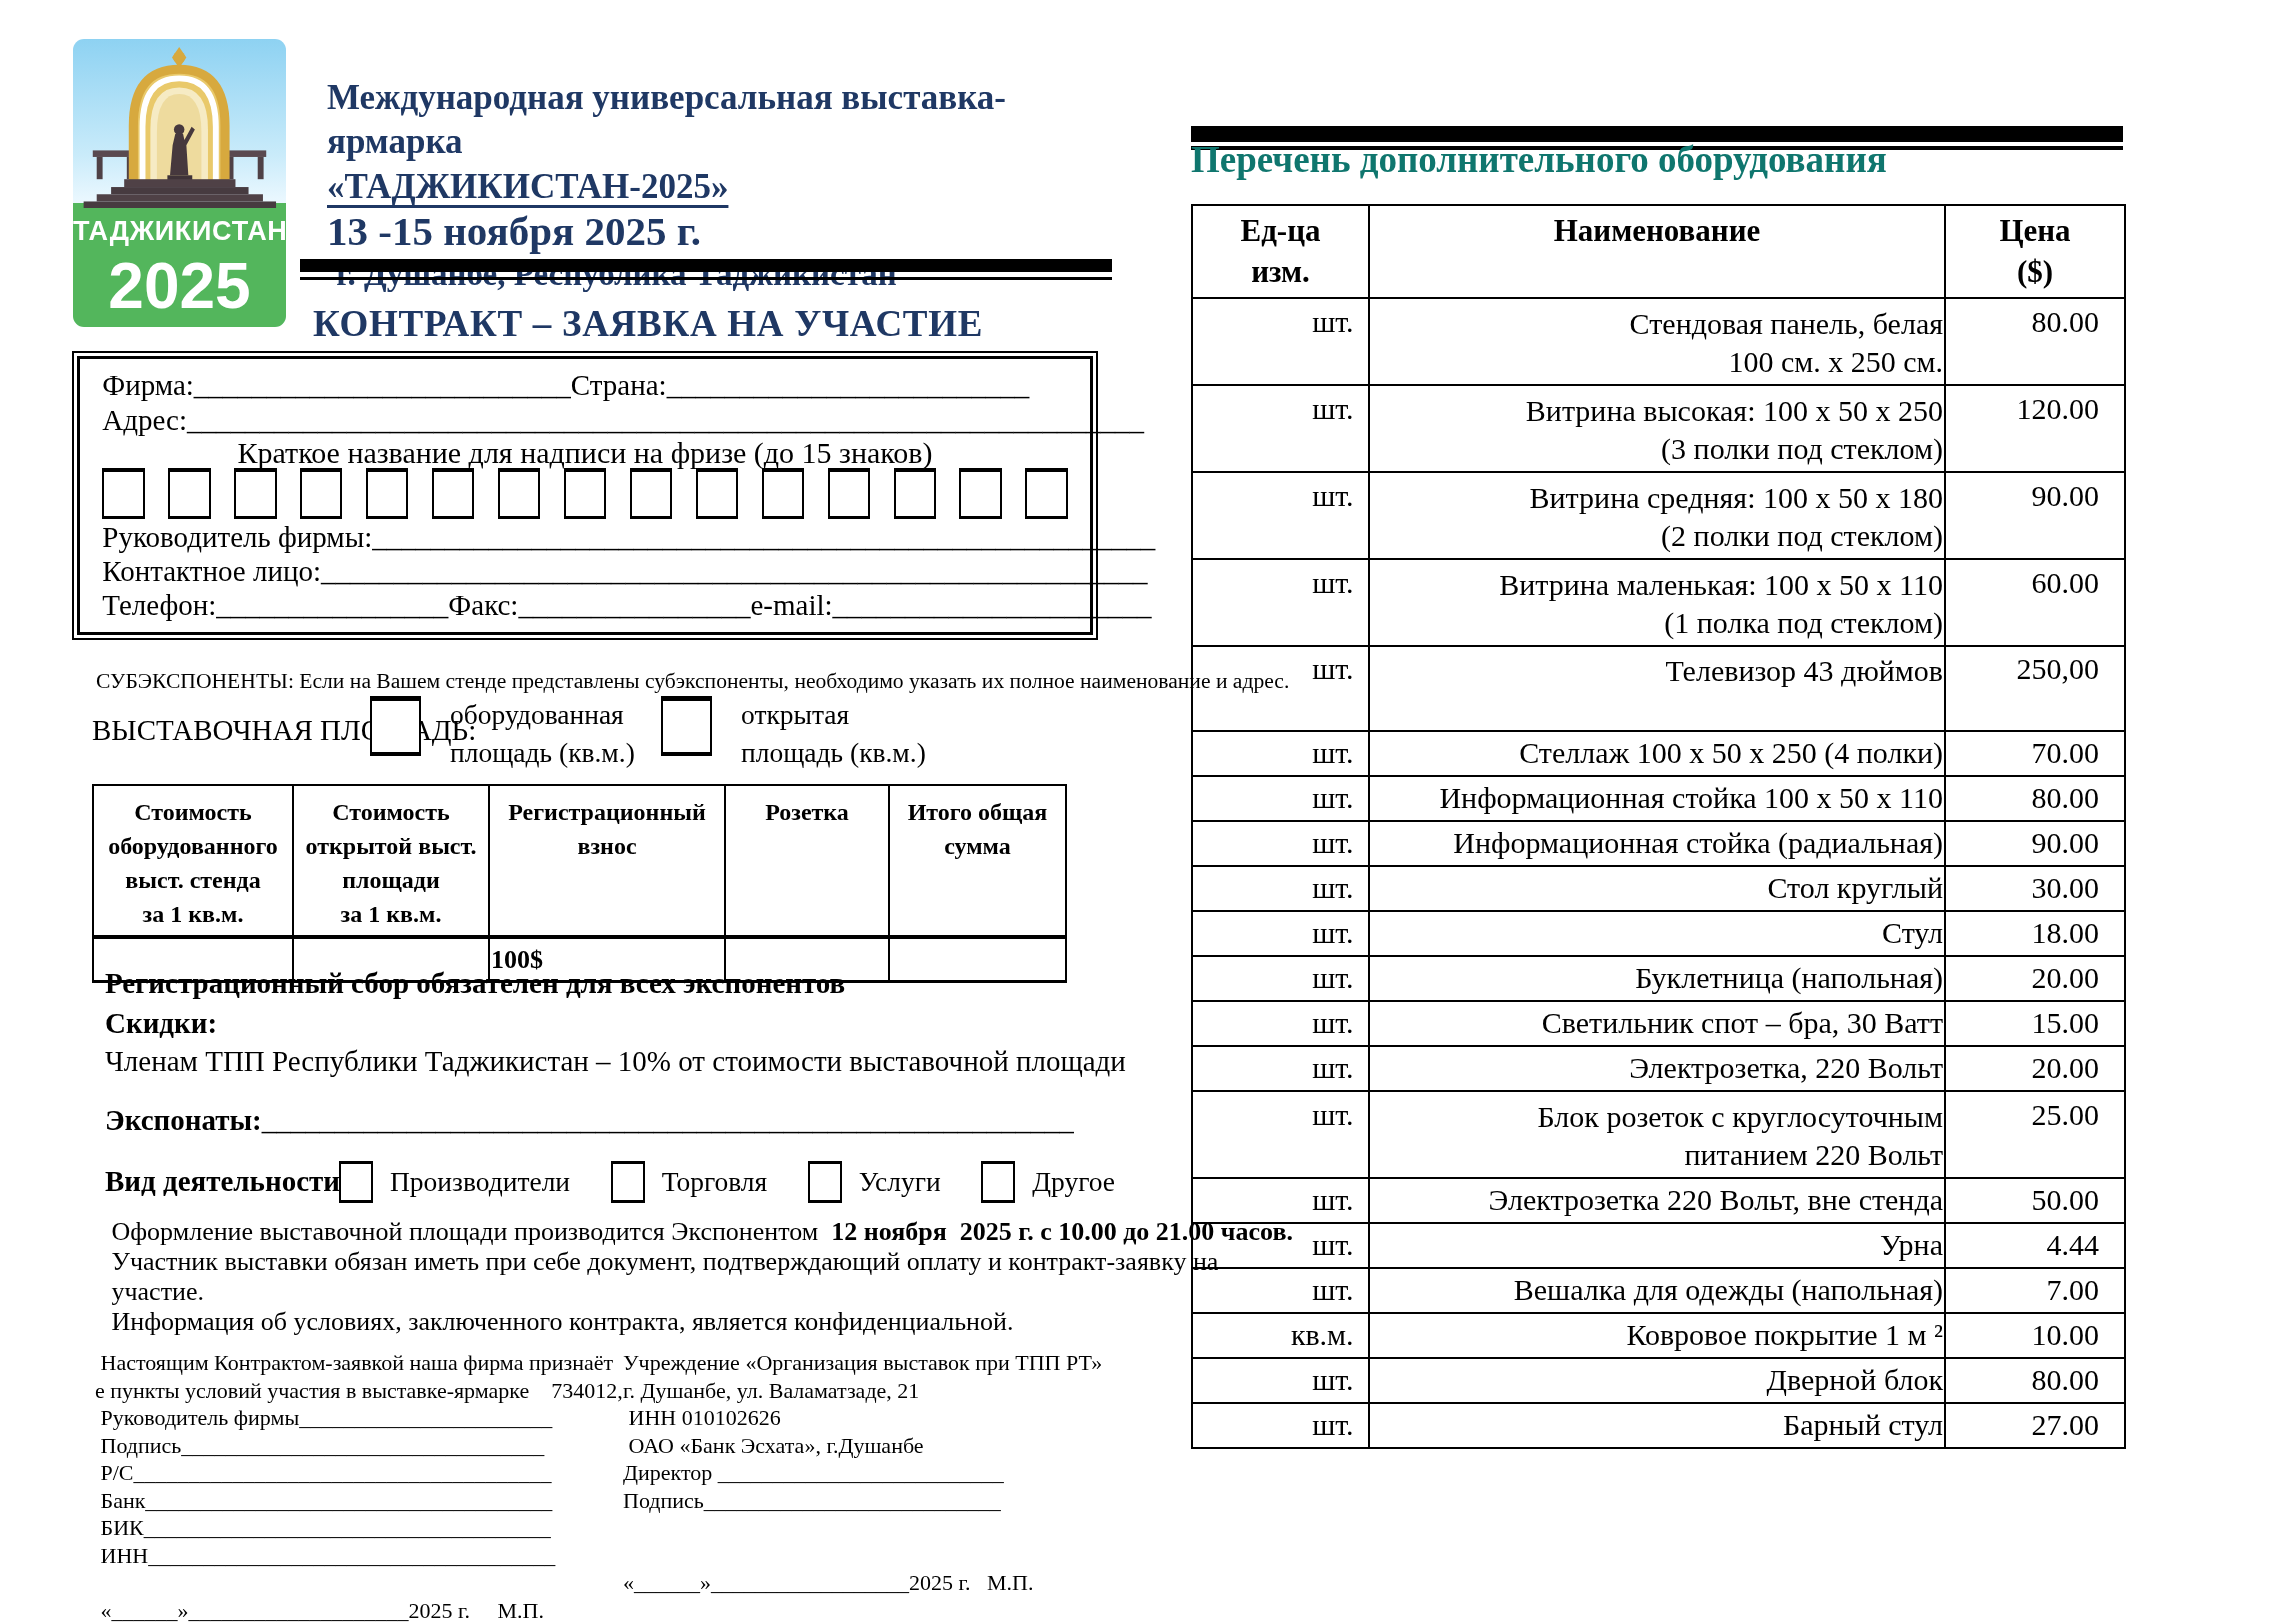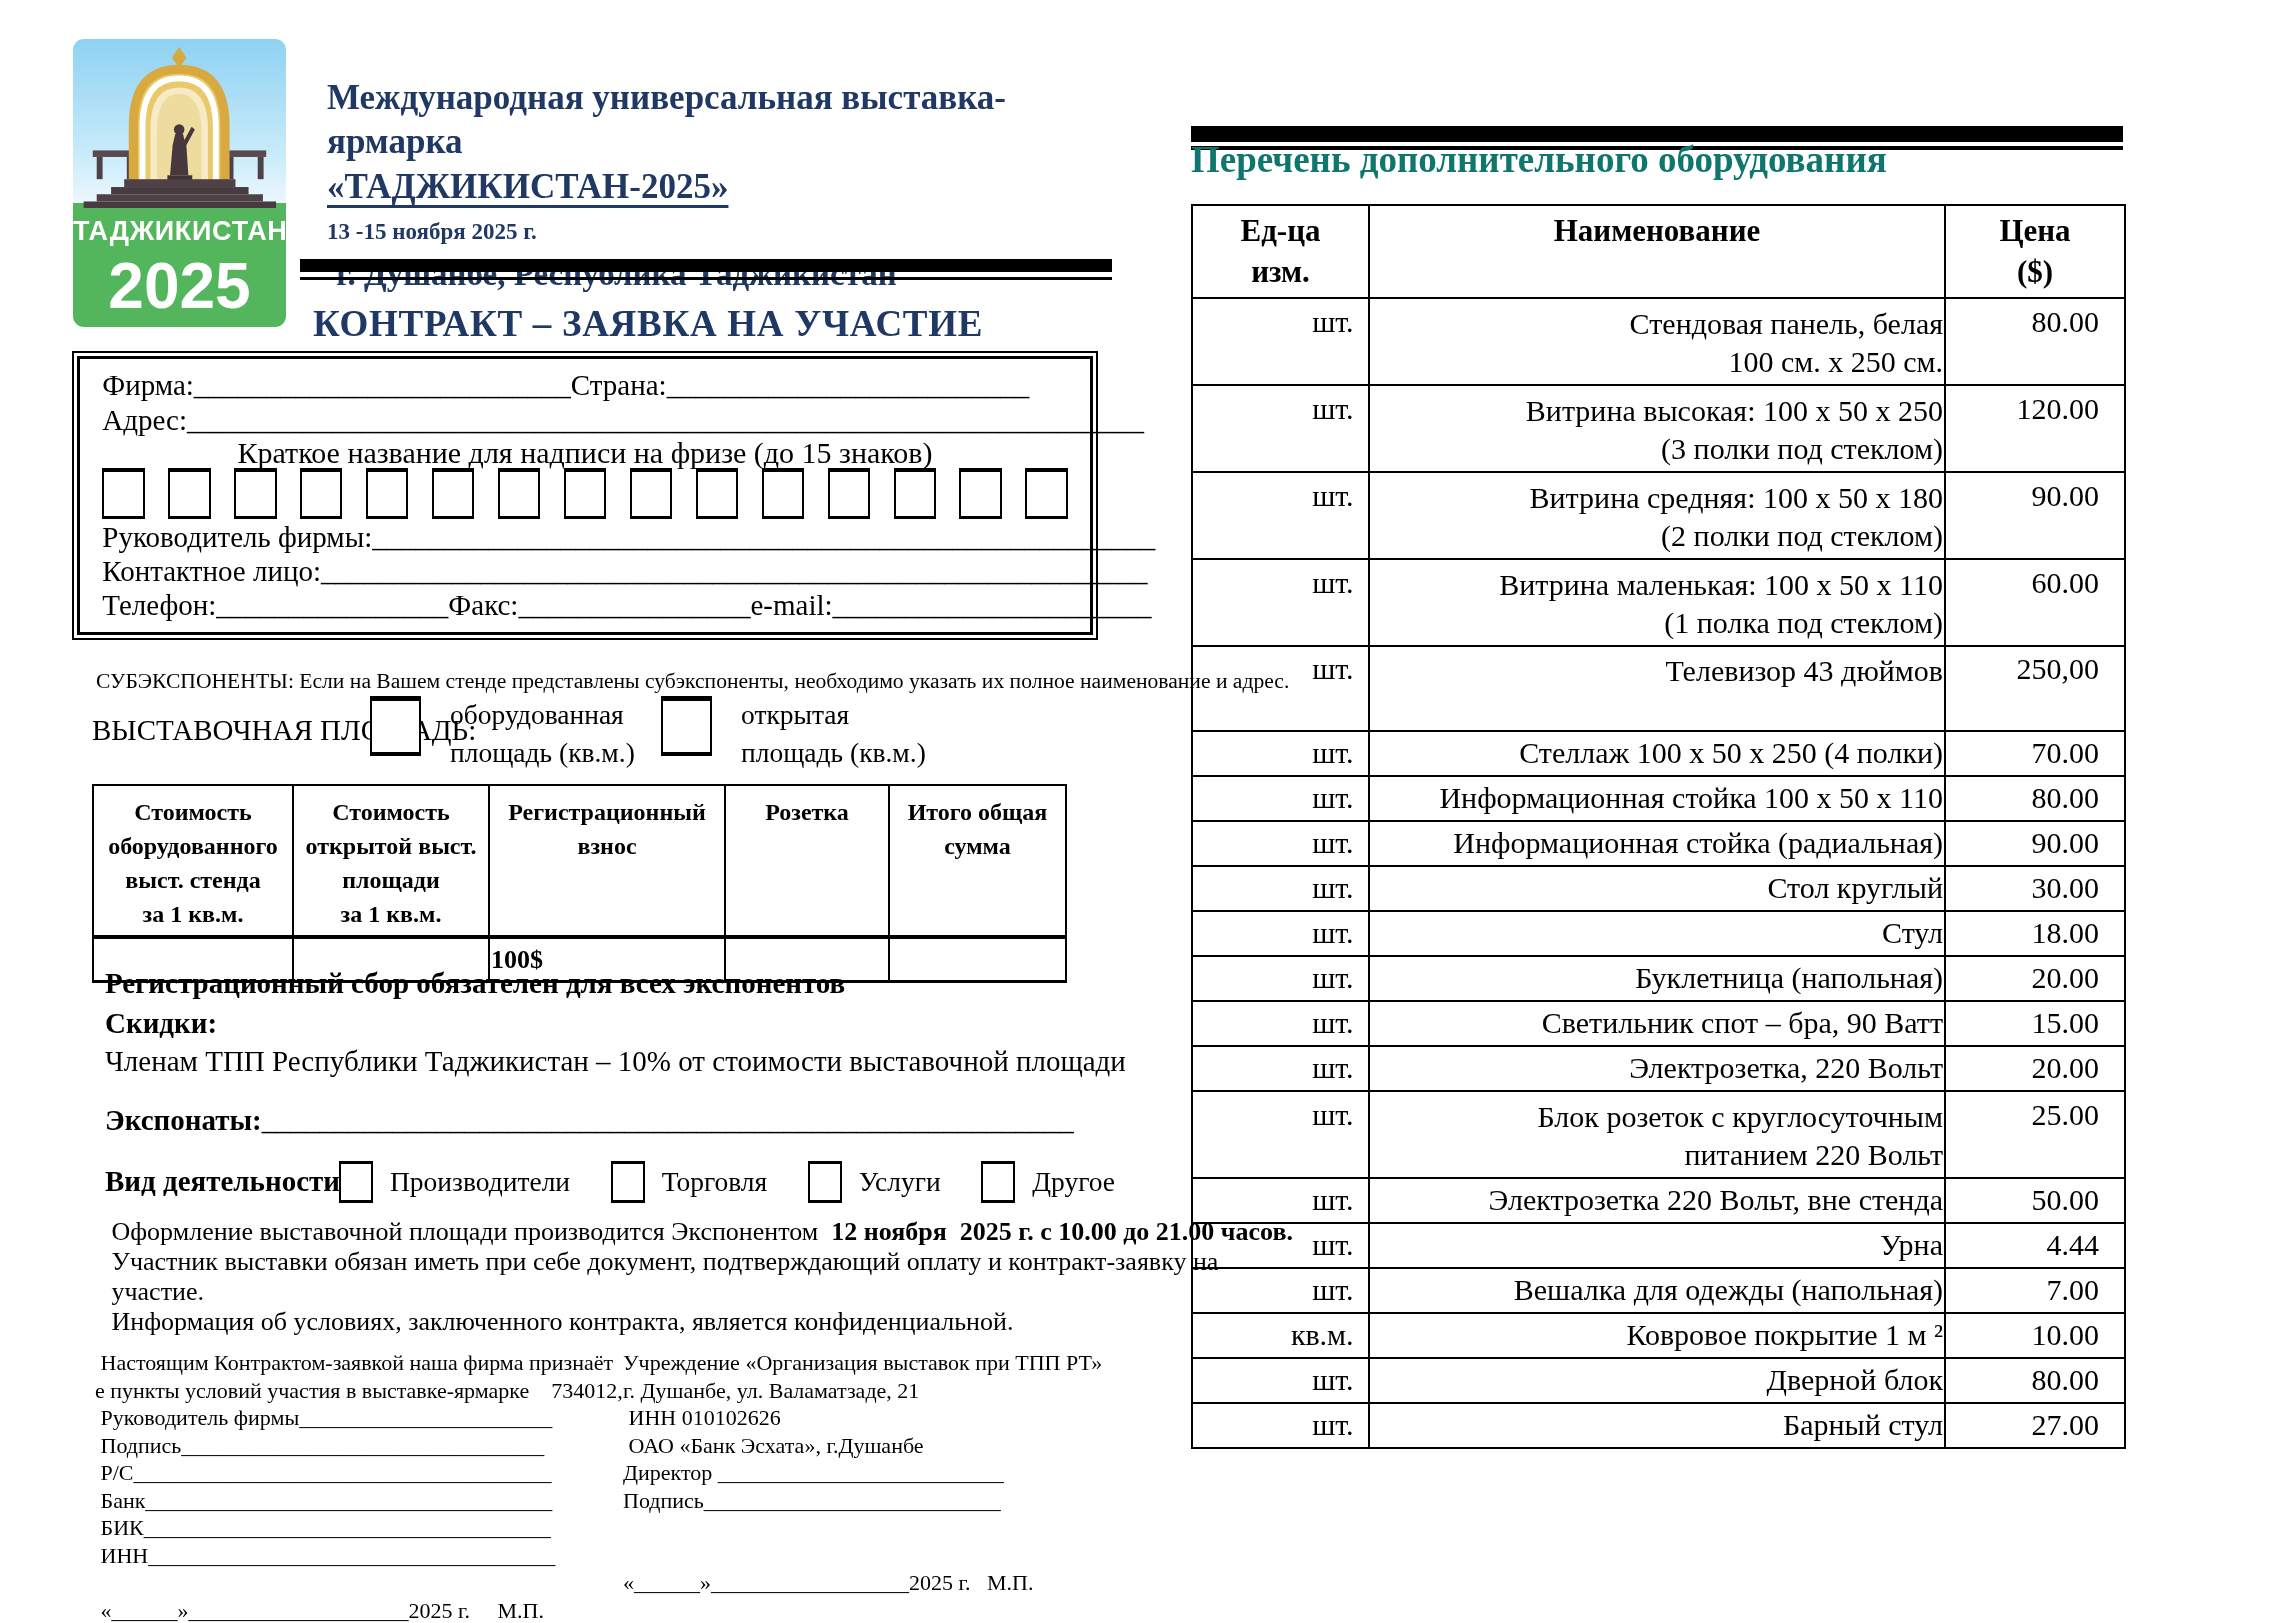--- a/index.html
+++ b/index.html
@@ -15,21 +15,21 @@
   .logo-green{position:absolute;left:0;bottom:0;width:100%;height:43%;background:#53b65c;}
   .logo-country{position:absolute;left:0;bottom:80px;width:100%;text-align:center;color:#fff;
         font-family:"Liberation Sans","DejaVu Sans",sans-serif;font-weight:bold;font-size:27px;letter-spacing:0.7px;}
   .logo-year{position:absolute;left:0;bottom:9.2px;width:100%;text-align:center;color:#fff;
         font-family:"Liberation Sans","DejaVu Sans",sans-serif;font-weight:bold;font-size:64px;line-height:1;}
 
   
   .hdr{position:absolute;left:327px;top:76px;width:798px;color:#1f3864;font-weight:bold;}
   .hdr-l1{font-size:35px;line-height:44px;}
   .hdr-l2{font-size:35px;line-height:46px;text-decoration:underline;text-decoration-thickness:2.6px;text-underline-offset:6.5px;}
-  .hdr-l3{font-size:23px;line-height:43px;}
+  .hdr-l3{font-size:41px;line-height:43px;}
   .hdr-l4{font-size:33px;line-height:42px;padding-left:9.2px;}
 
   .rule{position:absolute;}
   #rule-left{left:300px;top:259px;width:812px;}
   #rule-left .bar{height:13px;background:#000;}
   #rule-left .thin{height:3.3px;background:#000;margin-top:4.6px;}
   #rule-right{left:1191px;top:126px;width:932px;}
 
   .contract-title{position:absolute;left:313px;top:302px;font-size:37px;font-weight:bold;color:#1f3864;letter-spacing:0.7px;}
 
@@ -341,21 +341,21 @@
           <td class="name">Стул</td>
           <td class="price">18.00</td>
         </tr>
         <tr class="sz-one">
           <td class="unit">шт.</td>
           <td class="name">Буклетница (напольная)</td>
           <td class="price">20.00</td>
         </tr>
         <tr class="sz-one">
           <td class="unit">шт.</td>
-          <td class="name">Светильник спот – бра, 90 Ватт</td>
+          <td class="name">Светильник спот – бра, 30 Ватт</td>
           <td class="price">15.00</td>
         </tr>
         <tr class="sz-one">
           <td class="unit">шт.</td>
           <td class="name">Электрозетка, 220 Вольт</td>
           <td class="price">20.00</td>
         </tr>
         <tr class="sz-two">
           <td class="unit">шт.</td>
           <td class="name">Блок розеток с круглосуточным<br>питанием 220 Вольт</td>

